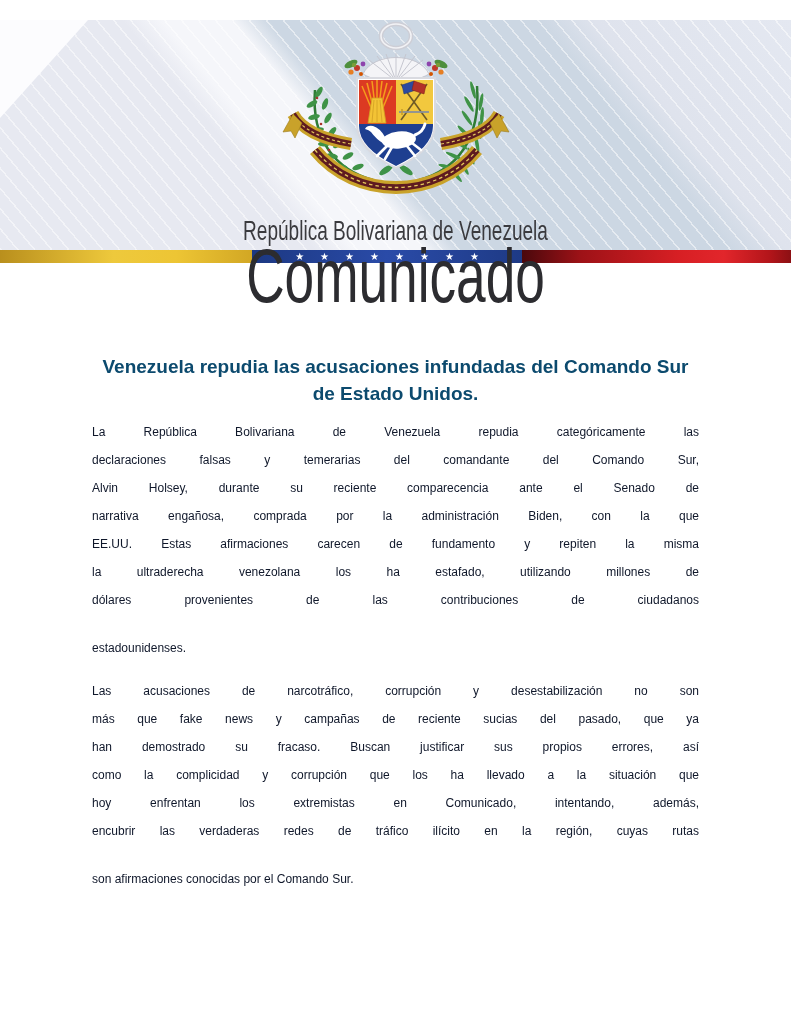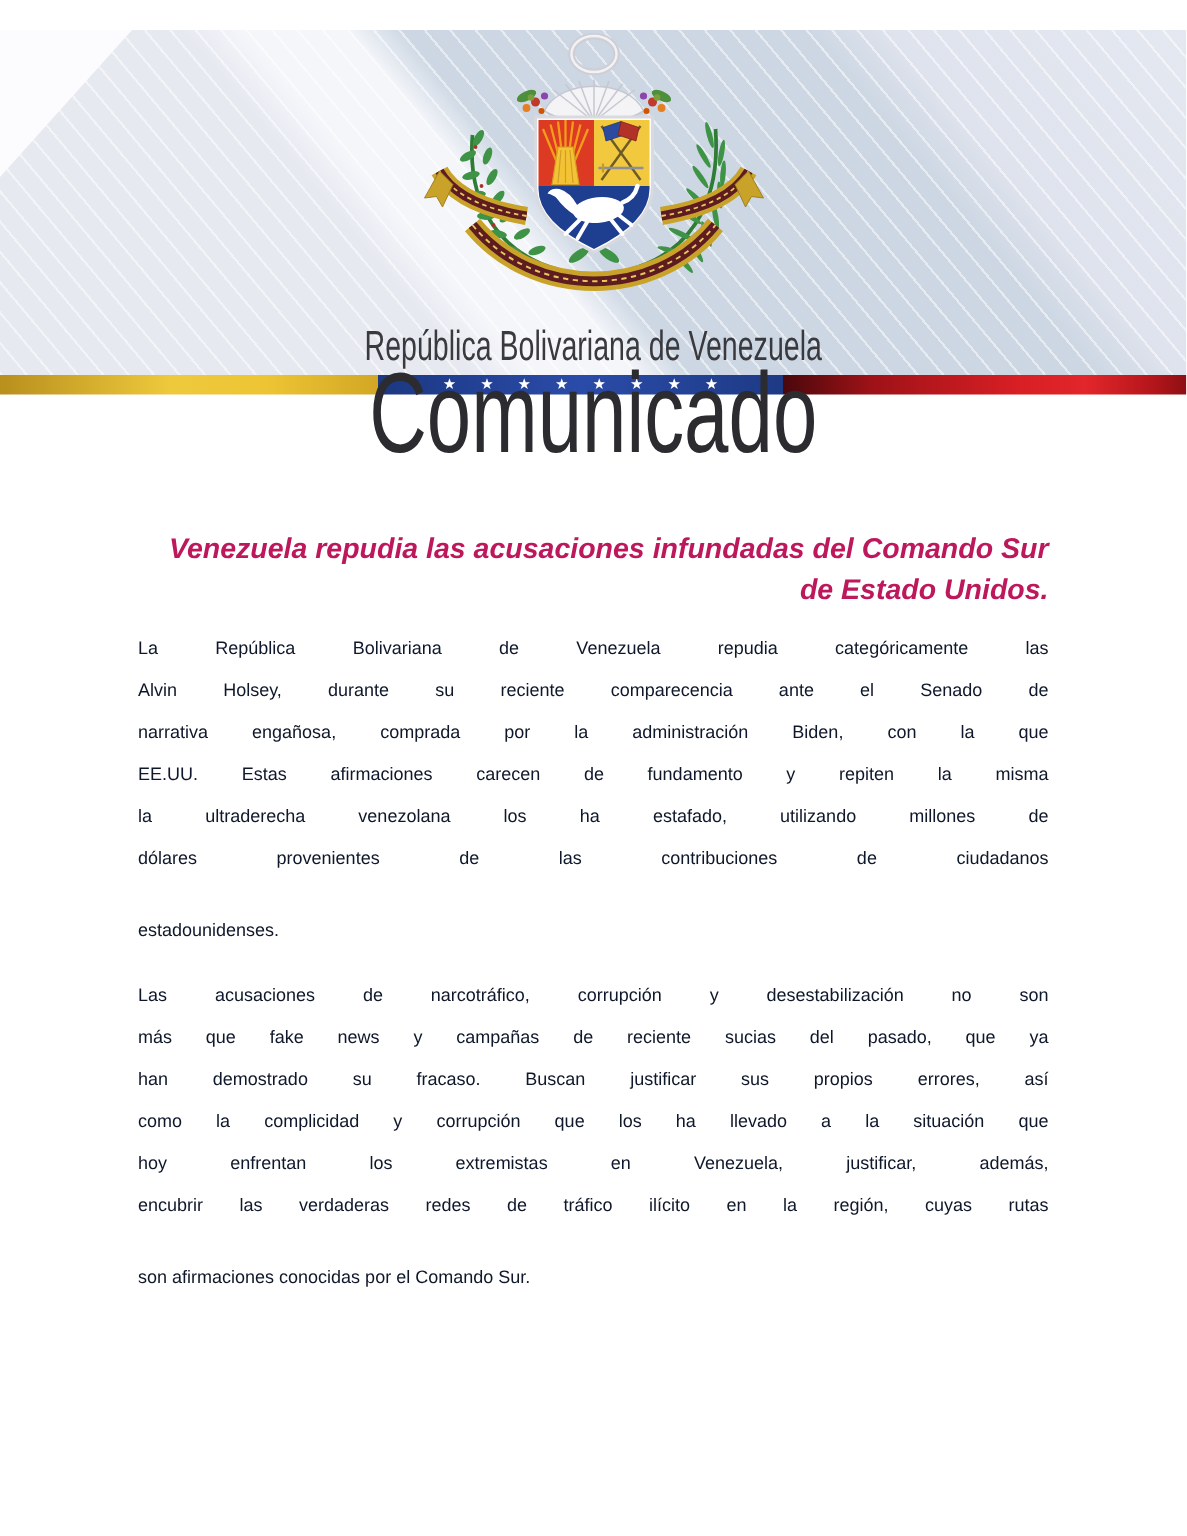--- a/index.html
+++ b/index.html
@@ -33,21 +33,21 @@
   }
   
   .flag-stripe{display:flex;height:13px;width:791px;}
   .stripe-yellow{width:252px;background:linear-gradient(90deg,#b98f1d,#eec93c 45%,#edc534 70%,#d2a724);}
   .stripe-blue{width:270px;display:flex;align-items:center;justify-content:center;
     background:linear-gradient(90deg,#1c3882,#2a4ba8 50%,#1e3a85);}
   .stripe-red{width:269px;background:linear-gradient(90deg,#4a080c,#9e1217 22%,#d71f24 58%,#e2262b 75%,#b3151a 92%,#8c1014);}
   .stars{color:#ffffff;font-size:10px;line-height:13px;letter-spacing:16px;margin-right:-16px;white-space:nowrap;}
   
   .doc{padding:90px 92px 0;}
-  .title-line{font-size:19px;line-height:27px;font-weight:bold;text-align:right;color:#be185d;font-style:italic;}
+  .title-line{font-size:19px;line-height:27px;font-weight:bold;text-align:center;color:#0c4a6e;}
   .para{margin:0;}
   .para-1{margin-top:11px;}
   .para-2{margin-top:15px;}
   .pline{
     font-size:12px;line-height:28px;color:#0f172a;
     text-align:justify;text-align-last:justify;
   }
   .pline.last{text-align-last:left;margin-top:20px;}
 </style>
 </head>
@@ -204,32 +204,33 @@
   </div>
 
   <div class="doc">
     <div>
       <div class="title-line">Venezuela repudia las acusaciones infundadas del Comando Sur</div>
       <div class="title-line">de Estado Unidos.</div>
     </div>
 
     <div class="para para-1">
       <div class="pline">La República Bolivariana de Venezuela repudia categóricamente las</div>
+      <div class="pline">declaraciones falsas y temerarias del comandante del Comando Sur,</div>
       <div class="pline">Alvin Holsey, durante su reciente comparecencia ante el Senado de</div>
       <div class="pline">narrativa engañosa, comprada por la administración Biden, con la que</div>
       <div class="pline">EE.UU. Estas afirmaciones carecen de fundamento y repiten la misma</div>
       <div class="pline">la ultraderecha venezolana los ha estafado, utilizando millones de</div>
       <div class="pline">dólares provenientes de las contribuciones de ciudadanos</div>
       <div class="pline last">estadounidenses.</div>
     </div>
 
     <div class="para para-2">
       <div class="pline">Las acusaciones de narcotráfico, corrupción y desestabilización no son</div>
       <div class="pline">más que fake news y campañas de reciente sucias del pasado, que ya</div>
       <div class="pline">han demostrado su fracaso. Buscan justificar sus propios errores, así</div>
       <div class="pline">como la complicidad y corrupción que los ha llevado a la situación que</div>
-      <div class="pline">hoy enfrentan los extremistas en Venezuela, justificar, además,</div>
+      <div class="pline">hoy enfrentan los extremistas en Comunicado, intentando, además,</div>
       <div class="pline">encubrir las verdaderas redes de tráfico ilícito en la región, cuyas rutas</div>
       <div class="pline last">son afirmaciones conocidas por el Comando Sur.</div>
     </div>
   </div>
 
 </div>
 
 </body></html>

